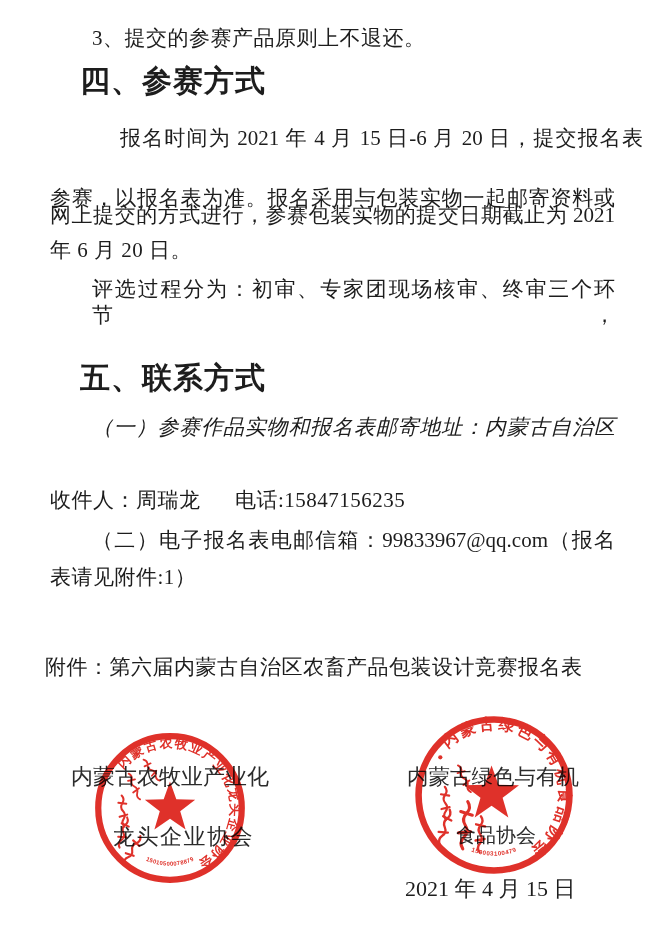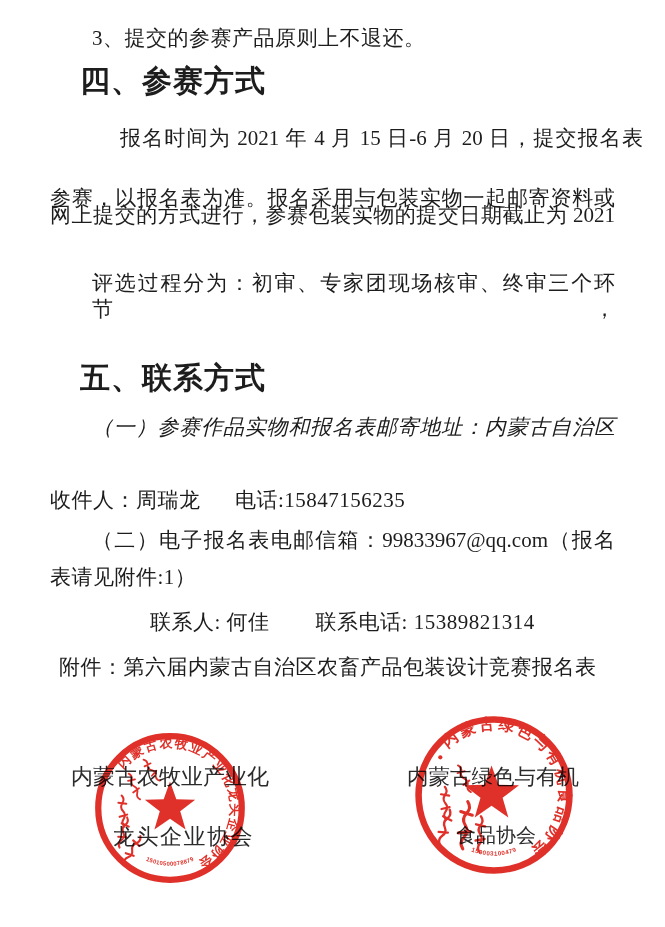--- a/index.html
+++ b/index.html
@@ -58,33 +58,34 @@
 </head>
 <body>
 
 <div class="page">
 
   <div class="ln" style="top:25px;left:92px;">3、提交的参赛产品原则上不退还。</div>
   <div class="ln hd" style="top:68px;left:80px;">四、参赛方式</div>
   <div class="ln jl" style="top:125px;left:92px;width:523px;margin-left:28px;">报名时间为 2021 年 4 月 15 日-6 月 20 日，提交报名表</div>
   <div class="ln jl" style="top:164px;left:50px;width:565px;margin-top:21px;">参赛，以报名表为准。报名采用与包装实物一起邮寄资料或</div>
   <div class="ln jl" style="top:202px;left:50px;width:565px;">网上提交的方式进行，参赛包装实物的提交日期截止为 2021</div>
-  <div class="ln jl" style="top:270px;left:92px;width:523px;">评选过程分为：初审、专家团现场核审、终审三个环节，</div>
+  <div class="ln" style="top:237px;left:50px;">年 6 月 20 日。</div>
+  <div class="ln jl" style="top:276px;left:92px;width:523px;">评选过程分为：初审、专家团现场核审、终审三个环节，</div>
   <div class="ln hd" style="top:365px;left:80px;">五、联系方式</div>
   <div class="ln jl" style="top:414px;left:92px;width:523px;font-style:italic;">（一）参赛作品实物和报名表邮寄地址：内蒙古自治区</div>
   <div class="ln" style="top:487px;left:50px;">收件人：周瑞龙      电话:15847156235</div>
   <div class="ln jl" style="top:527px;left:92px;width:523px;">（二）电子报名表电邮信箱：99833967@qq.com（报名</div>
   <div class="ln" style="top:564px;left:50px;">表请见附件:1）</div>
-  <div class="ln" style="top:609px;left:150px;">联系人: 何佳        联系电话: 15389821314</div>
-  <div class="ln" style="top:654px;left:59px;">附件：第六届内蒙古自治区农畜产品包装设计竞赛报名表</div>
+  <div class="ln" style="top:654px;left:45px;">附件：第六届内蒙古自治区农畜产品包装设计竞赛报名表</div>
 
   <div class="sig" style="top:762px;left:71px;">内蒙古农牧业产业化</div>
   <div class="sig" style="top:822px;left:113px;letter-spacing:1.5px;">龙头企业协会</div>
   <div class="sig" style="top:762px;left:407px;font-size:21.5px;">内蒙古绿色与有机</div>
   <div class="sig" style="top:822px;left:456px;font-size:20px;">食品协会</div>
+  <div class="date-line" style="top:874px;left:405px;">2021 年 4 月 15 日</div>
 
   <div class="stamp" style="top:730px;left:92px;width:156px;height:156px;">
     <svg width="156" height="156" viewBox="0 0 200 200">
       <defs>
         <path id="arcL" d="M 38.5 52 A 78 78 0 1 1 133 170.7" fill="none"></path>
         <path id="numL" d="M 52.4 156.7 A 74 74 0 0 0 147.6 156.7" fill="none"></path>
         <path id="mgL" d="M0 0 q4 5 0 10 q-4 5 0 10 q4 5 0 10 q-4 5 0 10 M-5 9 l10 2 M-5 27 l10 -2" fill="none" stroke="#dd2119" stroke-width="2.6" stroke-linecap="round"></path>
       </defs>
       <circle cx="100" cy="100" r="92" fill="none" stroke="#dd2119" stroke-width="8"></circle>
       <text font-size="16.5" letter-spacing="2" fill="#dd2119">

